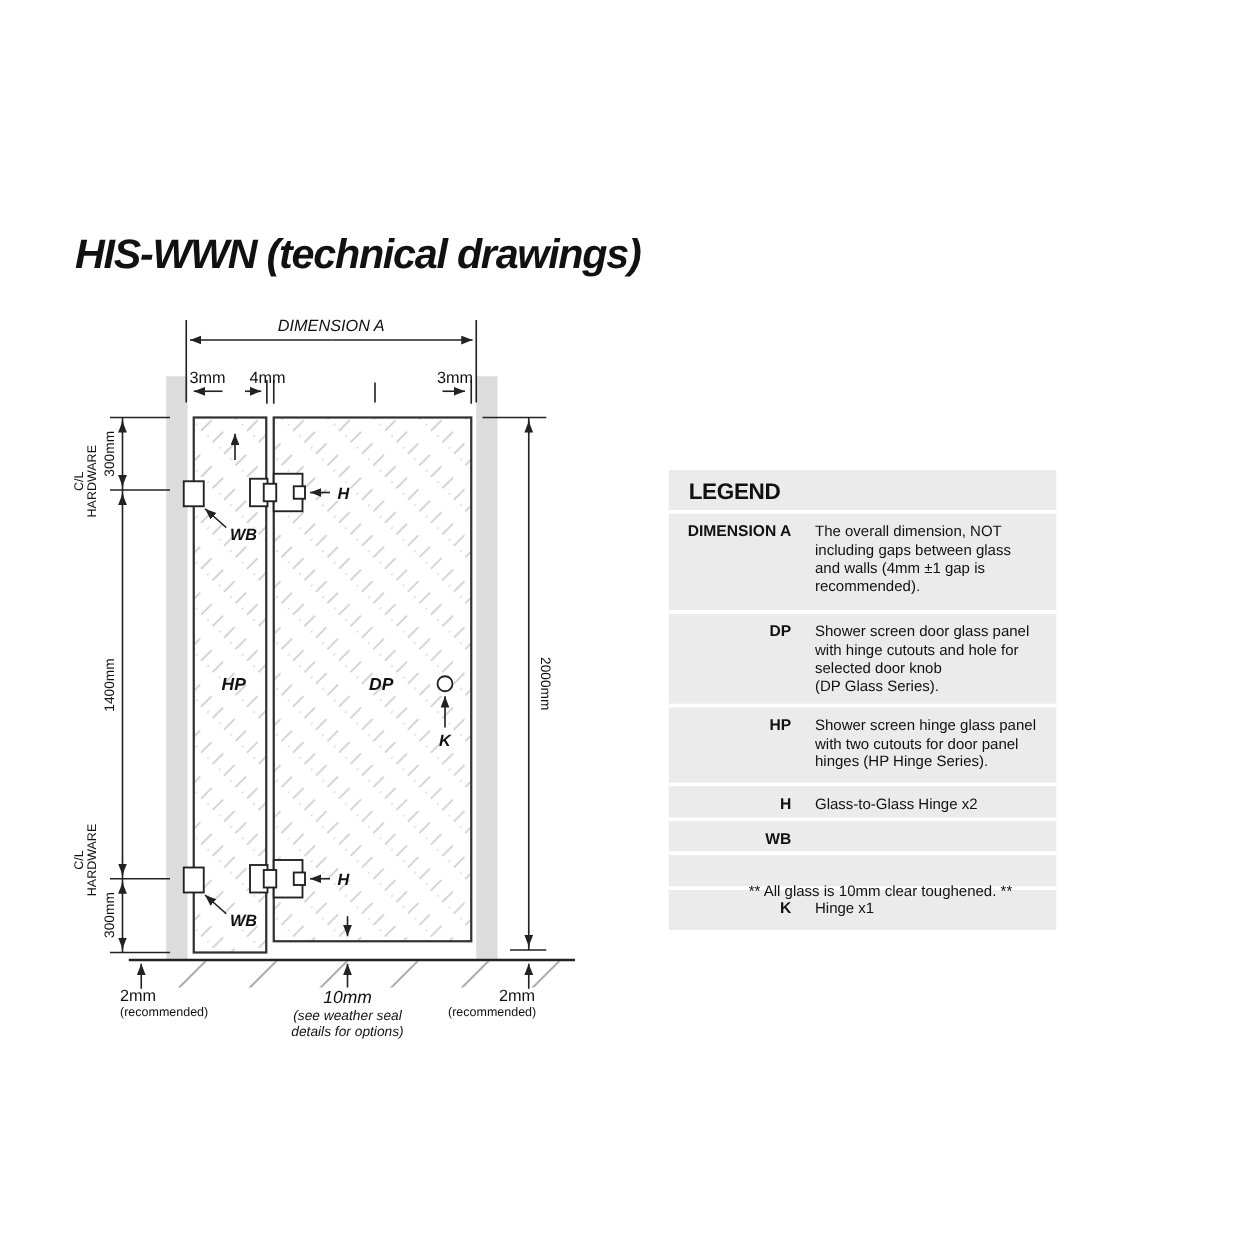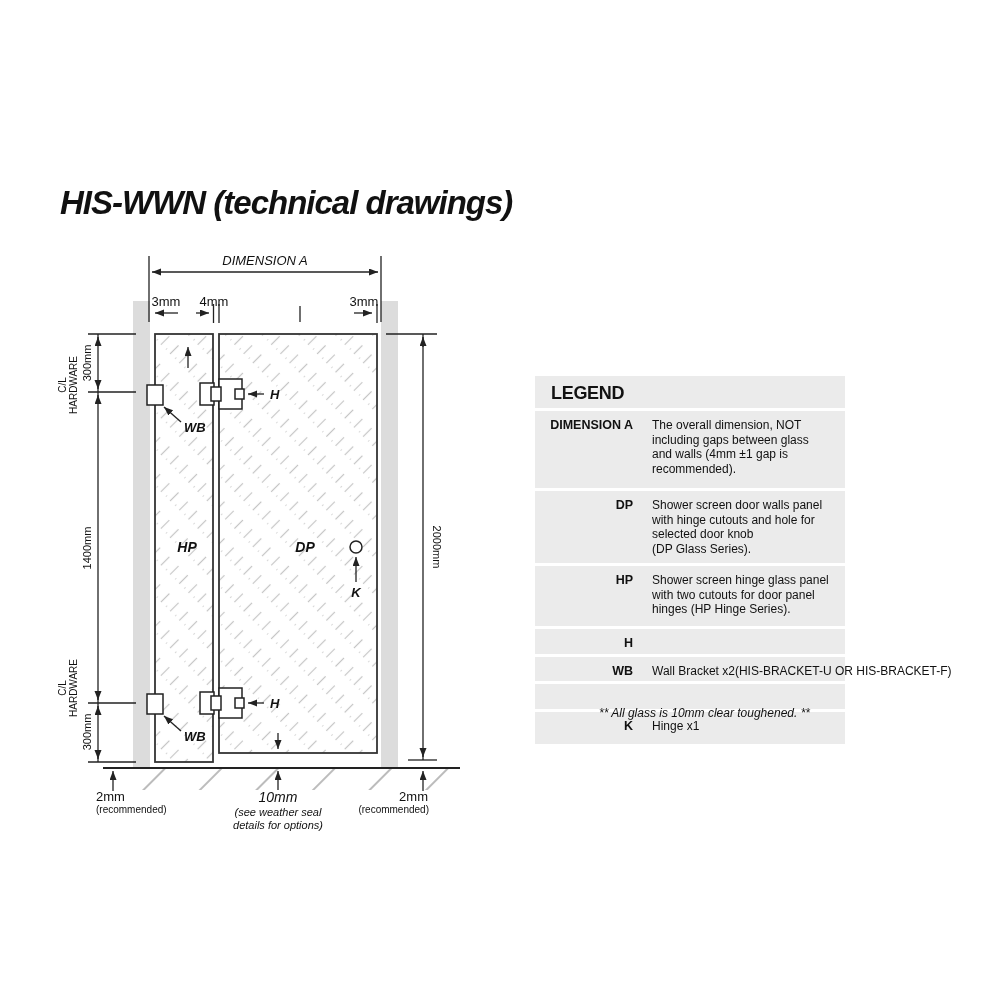--- a/index.html
+++ b/index.html
@@ -12,21 +12,21 @@
   .dimtxt-xs{font-size:10px;}
   .italic{font-style:italic;}
   .boldital{font-weight:bold;font-style:italic;}
   .legend{position:absolute;left:535px;top:332px;width:310px;background:#ebebeb;margin-top:44px;}
   .legend-header{box-sizing:border-box;height:32px;padding:7px 0 0 16px;font-size:18px;font-weight:bold;letter-spacing:-0.3px;}
   .legend-row{box-sizing:border-box;display:flex;border-top:3px solid #fff;}
   .lg-key{flex:0 0 98px;text-align:right;font-weight:bold;font-size:12.5px;padding-top:7px;}
   .lg-desc{margin-left:19px;width:185px;font-size:12px;line-height:14.6px;white-space:pre-line;padding-top:7px;}
   .lg-desc.nowrap{white-space:nowrap;width:auto;overflow:visible;}
   .r1{height:80px}.r2{height:75px}.r3{height:63px}.r4{height:28px}.r5{height:27px}.r6{height:28px}.r7{height:35px}
-  .footnote{position:absolute;left:599px;top:706px;font-size:12px;font-style:italic;white-space:nowrap;}
+  .footnote{position:absolute;left:599px;top:706px;font-size:12px;white-space:nowrap;}
 </style>
 </head>
 <body>
 
 <div class="page-title">HIS-WWN (technical drawings)</div>
 
 <svg width="500" height="850" viewBox="0 0 500 850">
   <defs>
     <marker id="ah" markerUnits="userSpaceOnUse" markerWidth="10" markerHeight="8" refX="9" refY="3.5" orient="auto">
       <path d="M0,0 L9,3.5 L0,7 z" fill="#222"></path>
@@ -159,37 +159,37 @@
   <div class="legend-header">LEGEND</div>
   <div class="legend-row r1">
     <div class="lg-key">DIMENSION A</div>
     <div class="lg-desc">The overall dimension, NOT
 including gaps between glass
 and walls (4mm ±1 gap is
 recommended).</div>
   </div>
   <div class="legend-row r2">
     <div class="lg-key">DP</div>
-    <div class="lg-desc">Shower screen door walls panel
+    <div class="lg-desc">Shower screen door glass panel
 with hinge cutouts and hole for
 selected door knob
 (DP Glass Series).</div>
   </div>
   <div class="legend-row r3">
     <div class="lg-key">HP</div>
     <div class="lg-desc">Shower screen hinge glass panel
 with two cutouts for door panel
 hinges (HP Hinge Series).</div>
   </div>
   <div class="legend-row r4">
     <div class="lg-key">H</div>
+    <div class="lg-desc">Glass-to-Glass Hinge x2</div>
   </div>
   <div class="legend-row r5">
     <div class="lg-key">WB</div>
-    <div class="lg-desc nowrap">Wall Bracket x2(HIS-BRACKET-U OR HIS-BRACKET-F)</div>
   </div>
   <div class="legend-row r6">
     <div class="lg-key"></div>
     <div class="lg-desc"></div>
   </div>
   <div class="legend-row r7">
     <div class="lg-key">K</div>
     <div class="lg-desc">Hinge x1</div>
   </div>
 </div>

